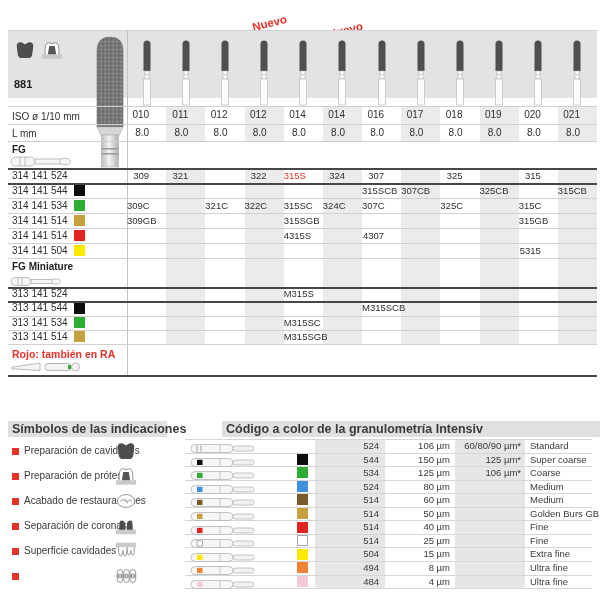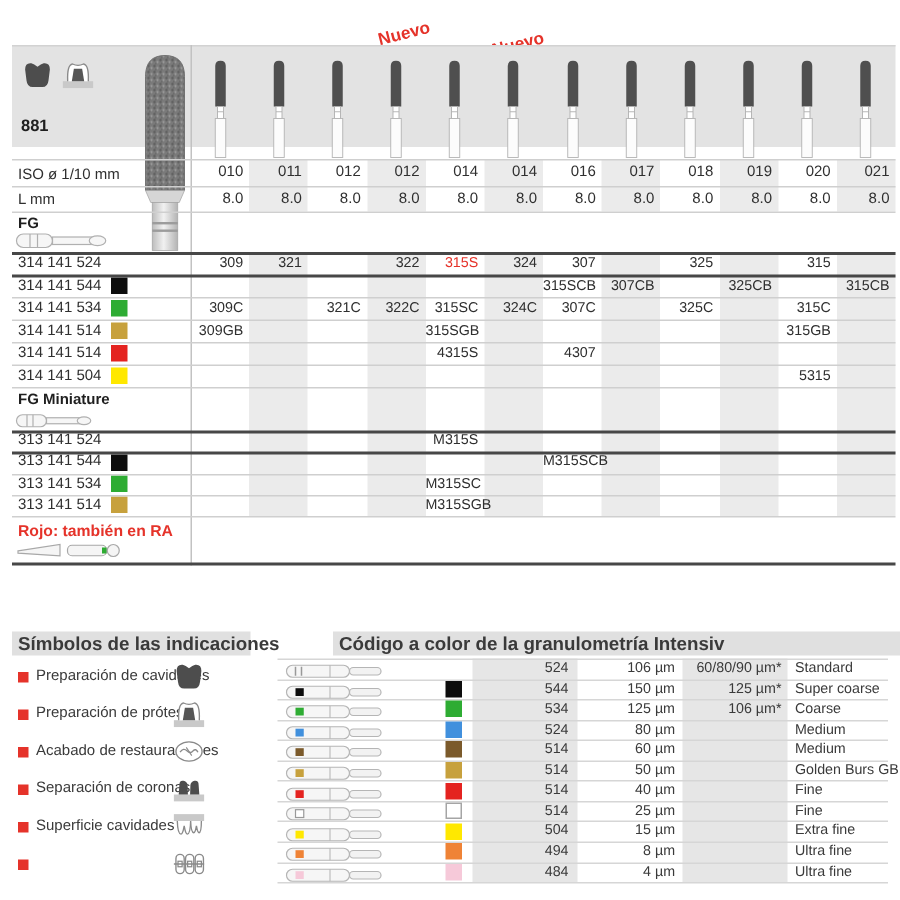--- a/index.html
+++ b/index.html
@@ -9,21 +9,21 @@
   .nuevo{position:absolute;color:#e5332a;font-weight:bold;font-size:11.5px;transform:rotate(-14deg);}
   #burs-table{position:absolute;left:8px;top:30px;width:589px;height:347px;}
   .head-band{position:absolute;left:0;top:0;width:589px;height:67px;background:#e3e3e3;border-top:1px solid #d2d2d2;}
   .vsep{position:absolute;left:119px;top:0;width:1px;height:347px;background:#c2c2c2;}
   .hline{position:absolute;left:0;width:589px;background:#cfcfcf;height:1px;}
   .hline.thick{background:#474747;height:2px;}
   .stripe{position:absolute;background:#ebebeb;}
   .rowlabel{position:absolute;left:4px;font-size:10px;color:#2f2f2f;white-space:nowrap;}
   .boldlab{font-weight:bold;color:#1f1f1f;}
   .swatch{position:absolute;left:66px;width:11px;height:11px;}
-  .cell{position:absolute;font-size:9.5px;text-align:right;padding-right:4px;box-sizing:border-box;white-space:nowrap;color:#2f2f2f;}
+  .cell{position:absolute;font-size:9.5px;text-align:right;padding-right:17px;box-sizing:border-box;white-space:nowrap;color:#2f2f2f;}
   .cell.red{color:#e5332a;}
   .hdrcell{font-size:10px;}
   #series{position:absolute;left:6px;top:48px;font-weight:bold;font-size:11px;color:#1f1f1f;}
   .ra-note{position:absolute;left:4px;top:318px;color:#e5332a;font-weight:bold;font-size:10.5px;}
   .sec-title{position:absolute;height:16px;background:#e0e0e0;font-weight:bold;font-size:12.5px;
              color:#3a3a3a;line-height:16px;padding-left:4px;box-sizing:border-box;white-space:nowrap;}
   #symbols-title{left:8px;top:421px;width:159px;}
   #grit-title{left:185px;top:421px;width:407px;margin-left:37px;}
   .sym-bullet{position:absolute;left:12px;width:7px;height:7px;background:#e5332a;}
   .sym-label{position:absolute;left:24px;font-size:10px;color:#3a3a3a;white-space:nowrap;}

